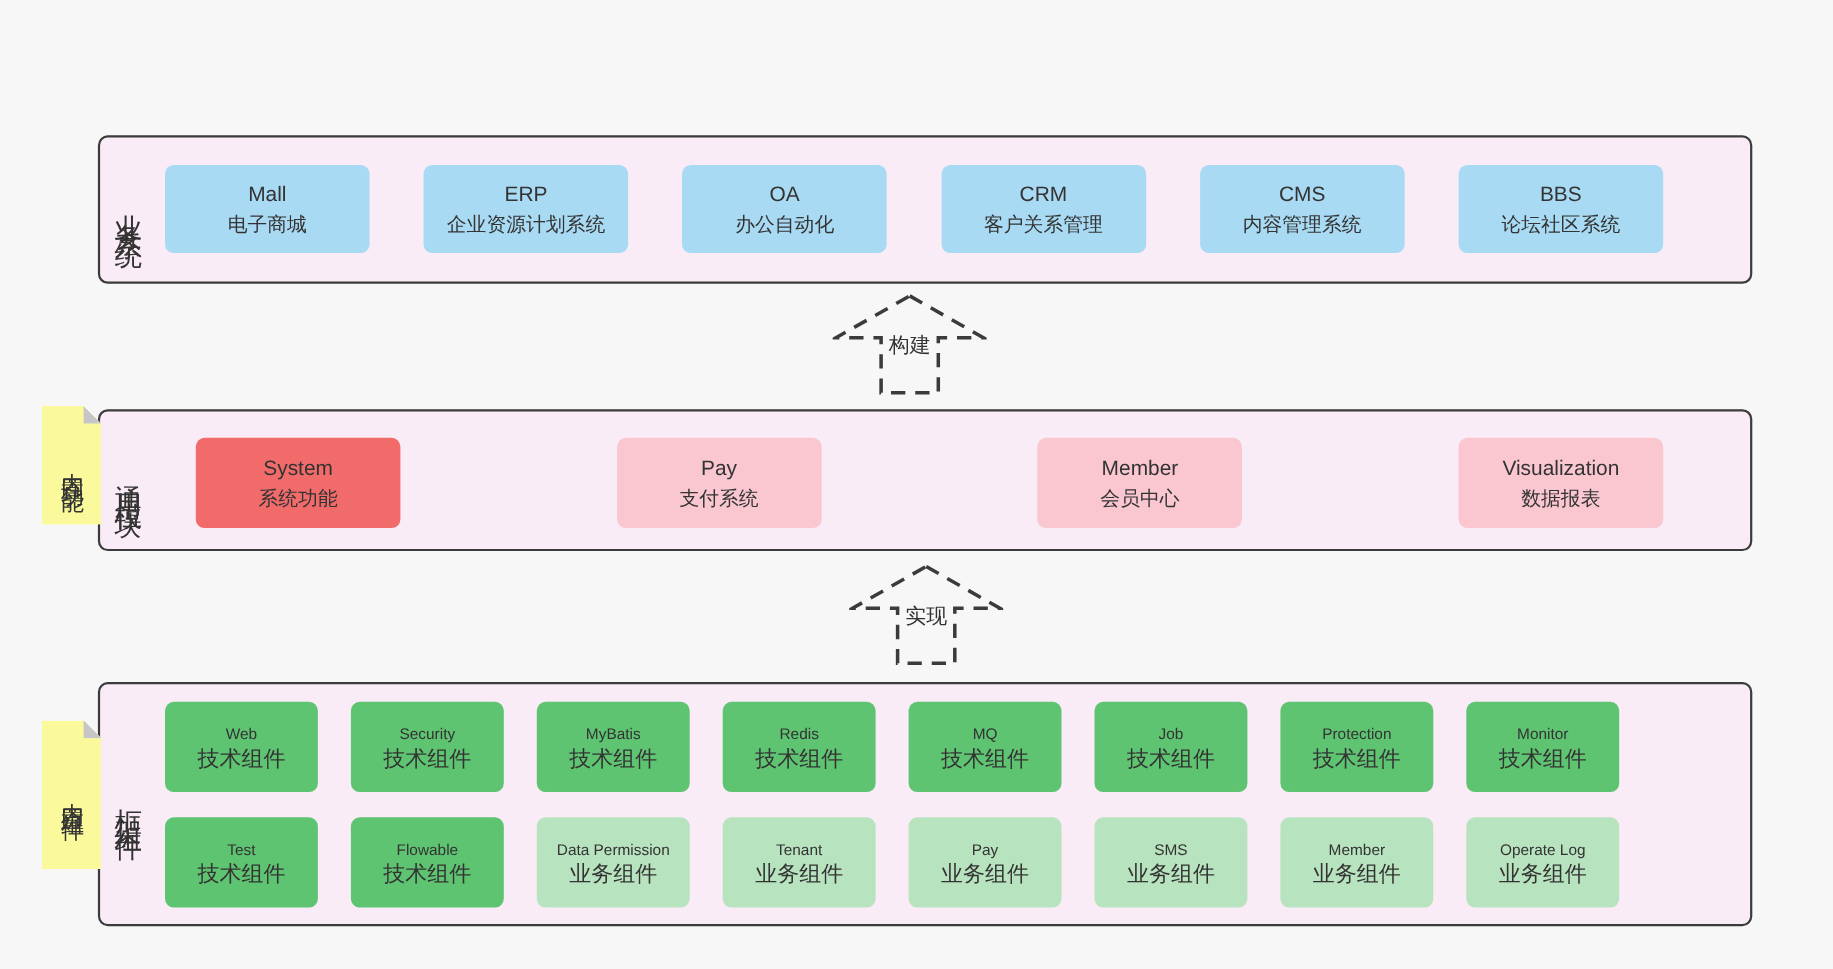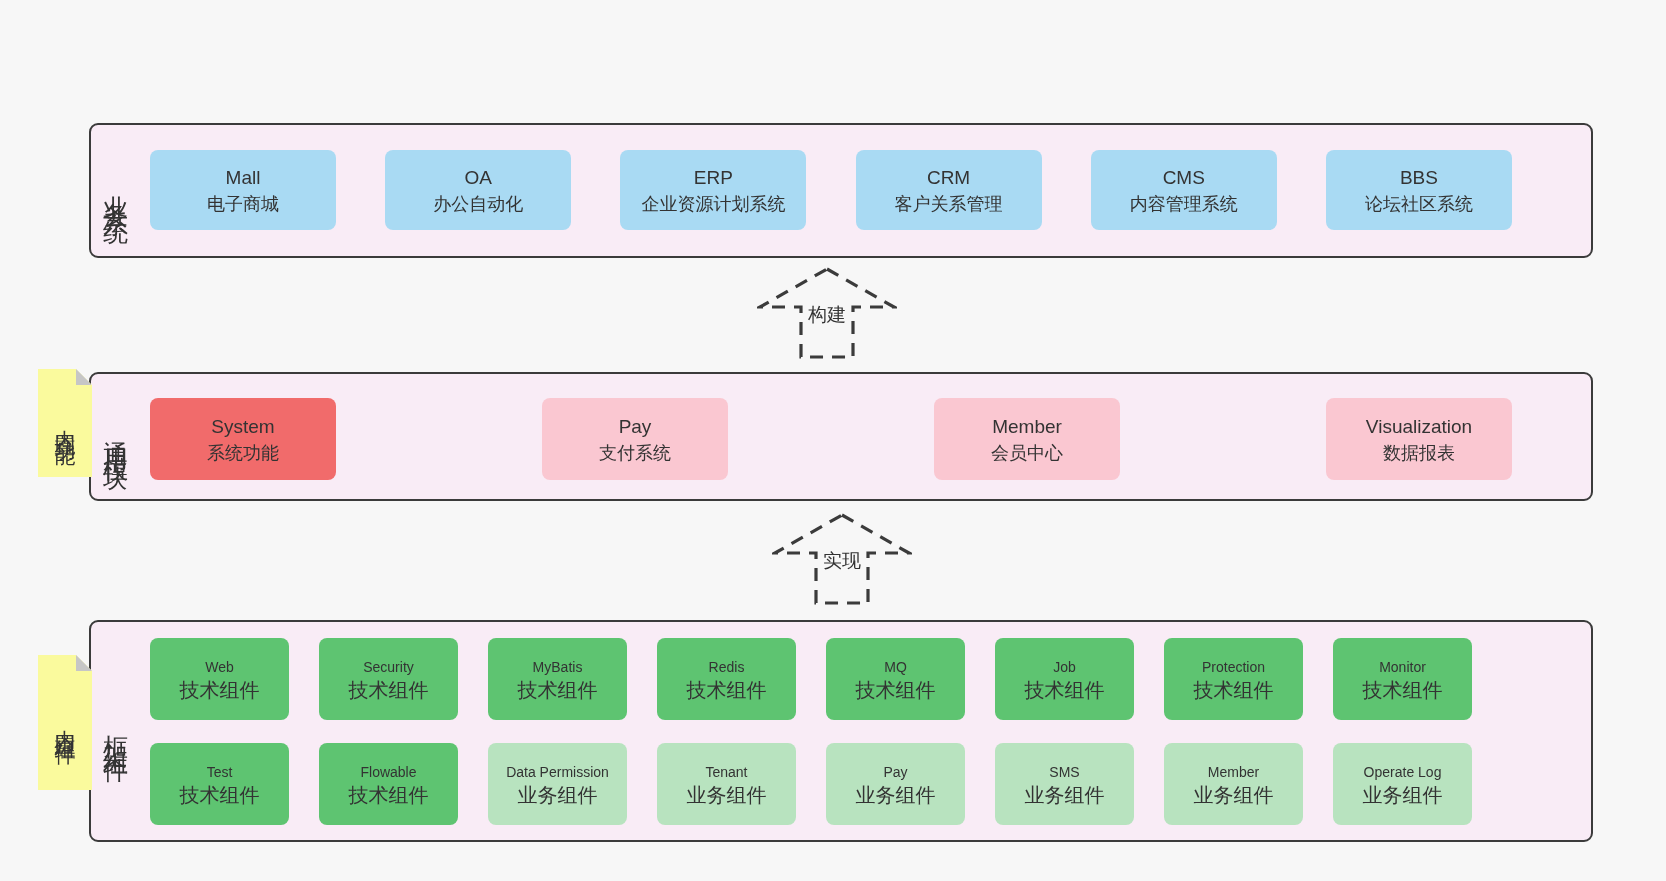--- a/index.html
+++ b/index.html
@@ -20,21 +20,21 @@
   
   .boxes{position:absolute;left:59px;display:flex;justify-content:space-between;}
   .band1 .boxes{right:79px;top:25px;}
   .band2 .boxes{right:79px;top:24px;}
   .band3 .boxes{right:119px;top:16px;display:grid;grid-template-columns:repeat(8,139px);
                 justify-content:space-between;row-gap:23px;}
 
   .box{border-radius:8px;display:flex;flex-direction:column;align-items:center;justify-content:center;
        text-align:center;box-sizing:border-box;padding:4px 6px;}
   .band1 .box{width:186px;height:80px;}
-  .band2 .box{width:186px;height:82px;}
+  .band2 .box{width:186px;height:82px;margin-left:28px;}
   .band3 .box{width:139px;height:82px;}
   .box .t{font-size:19px;line-height:27px;}
   .box .s{font-size:18px;line-height:26px;}
   .band3 .box .t{font-size:14px;line-height:23px;}
   .band3 .box .s{font-size:20px;line-height:23px;}
 
   .blue{background:var(--blue,#a9daf3);}
   .red{background:var(--red,#f16b6b);}
   .pink{background:var(--pink,#fac7d1);}
   .green{background:var(--green,#5ec471);}
@@ -66,26 +66,26 @@
 <div class="canvas">
 
   <section class="band band1">
     <div class="band-label">业务系统</div>
     <div class="boxes">
       <div class="box blue">
         <div class="t">Mall</div>
         <div class="s">电子商城</div>
       </div>
       <div class="box blue">
+        <div class="t">ERP</div>
+        <div class="s">企业资源计划系统</div>
+      </div>
+      <div class="box blue">
         <div class="t">OA</div>
         <div class="s">办公自动化</div>
-      </div>
-      <div class="box blue">
-        <div class="t">ERP</div>
-        <div class="s">企业资源计划系统</div>
       </div>
       <div class="box blue">
         <div class="t">CRM</div>
         <div class="s">客户关系管理</div>
       </div>
       <div class="box blue">
         <div class="t">CMS</div>
         <div class="s">内容管理系统</div>
       </div>
       <div class="box blue">

